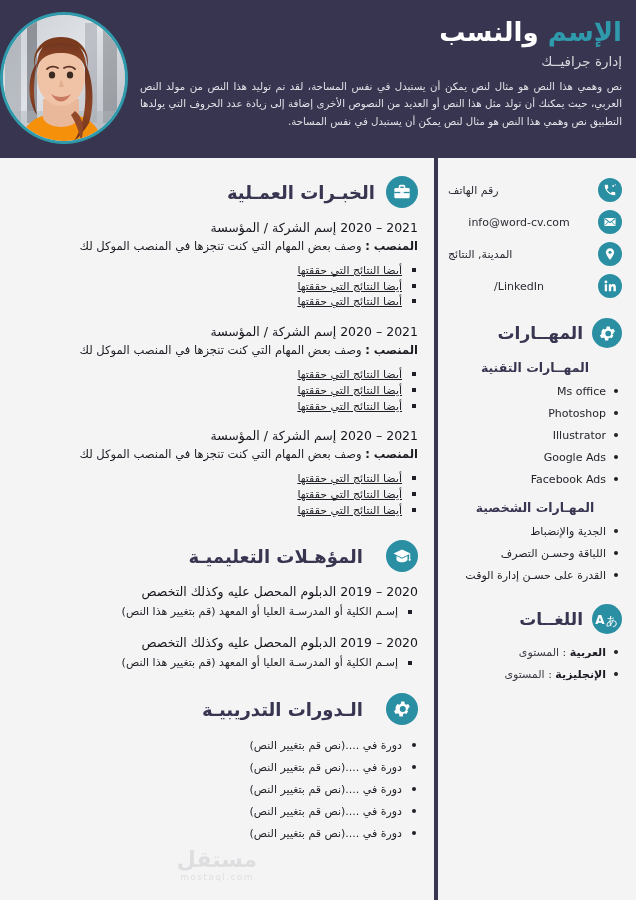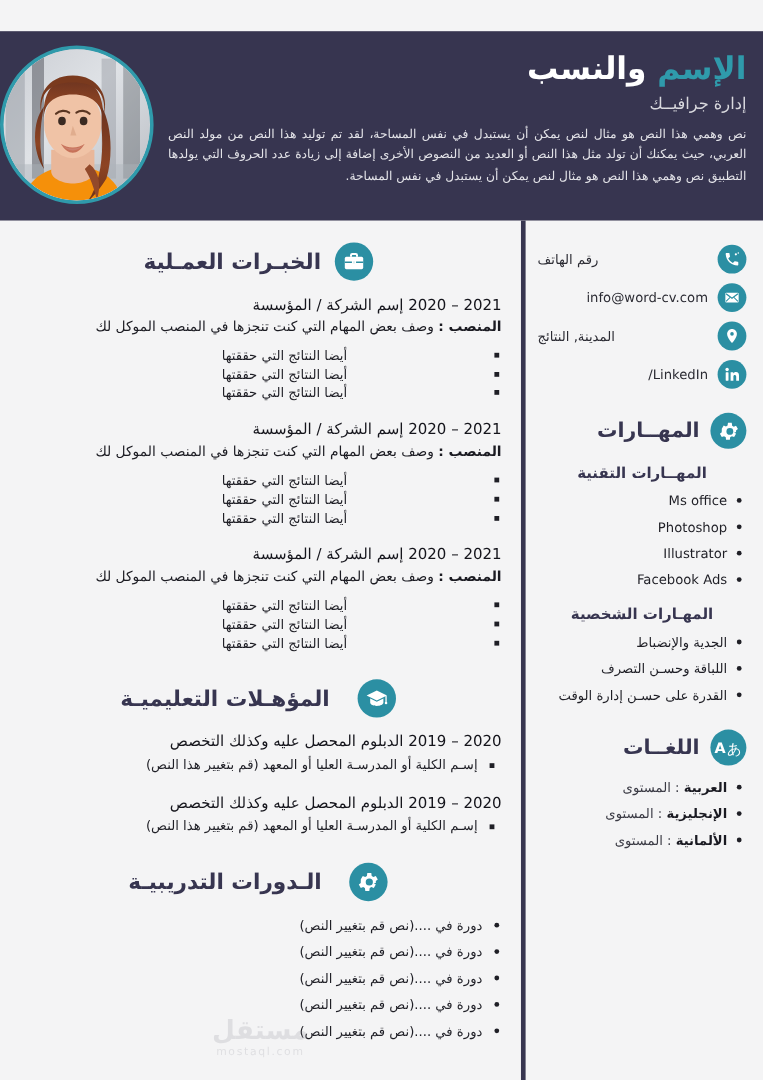--- a/index.html
+++ b/index.html
@@ -24,21 +24,20 @@
   
   .header {
     position: relative;
     height: 158px;
     background: #373550;
     flex: 0 0 158px;
     display: flex;
     flex-direction: row;
     align-items: flex-start;
     padding: 12px 14px 10px 0;
-    margin-top: 26px;
   }
 
   .header-text {
     flex: 1 1 auto;
     text-align: right;
     padding-top: 6px;
     padding-left: 10px;
     min-width: 0;
   }
 
@@ -142,21 +141,21 @@
     display: flex; align-items: center; justify-content: center;
   }
   .cicon svg { display: block; }
   .ctext {
     flex: 1 1 auto;
     font-size: 11px;
     color: #2b2b33;
     text-align: left;
     direction: rtl;
   }
-  .ctext.ltr { direction: ltr; text-align: right; }
+  .ctext.ltr { direction: ltr; text-align: center; }
 
   
   .sec-head {
     display: flex;
     flex-direction: row;
     align-items: center;
     justify-content: flex-start;
     gap: 9px;
     margin-top: 20px;
     margin-bottom: 10px;
@@ -170,21 +169,21 @@
   }
   .sec-title {
     font-size: 17px;
     font-weight: bold;
     color: #373550;
     letter-spacing: 1.5px;
     direction: rtl;
   }
 
   .main .sec-head {
-    justify-content: center;
+    justify-content: flex-start;
     gap: 11px;
     margin-top: 4px;
     margin-bottom: 12px;
   }
   .main .sec-ico { flex: 0 0 32px; width: 32px; height: 32px; }
   .main .sec-title { font-size: 18px; letter-spacing: 1.8px; }
   .main .sec-head.pushdown { margin-top: 22px; gap: 23px; }
 
   
   .sub-title {
@@ -249,22 +248,23 @@
     list-style: none;
     margin: 8px 0 0 0;
     padding: 0 0 0 60px;
   }
   ul.achv li {
     position: relative;
     font-size: 11px;
     color: #1f1f26;
     line-height: 1.42;
     padding-right: 16px;
-    text-align: center;
-    direction: rtl;
+    text-align: right;
+    direction: rtl;
+    text-decoration: underline;
   }
   ul.achv li::before {
     content: "";
     position: absolute;
     right: 2px;
     top: 5px;
     width: 4px; height: 4px;
     background: #1f1f26;
   }
 
@@ -462,20 +462,21 @@
           </svg>
         </span>
         <span class="sec-title">المهــارات</span>
       </div>
 
       <div class="sub-title">المهــارات التقنية</div>
       <ul class="side-list tech">
         <li>Ms office</li>
         <li>Photoshop</li>
         <li>Illustrator</li>
+        <li>Google Ads</li>
         <li>Facebook Ads</li>
       </ul>
 
       <div class="sub-title">المهـارات الشخصية</div>
       <ul class="side-list">
         <li>الجدية والإنضباط</li>
         <li>اللباقة وحسـن التصرف</li>
         <li>القدرة على حسـن إدارة الوقت</li>
       </ul>
 
@@ -488,23 +489,20 @@
         </span>
         <span class="sec-title">اللغــات</span>
       </div>
 
       <ul class="side-list">
         <li>
           <span class="lang-name">العربية</span><span class="lang-level"> : </span><span class="lang-level">المستوى</span>
         </li>
         <li>
           <span class="lang-name">الإنجليزية</span><span class="lang-level"> : </span><span class="lang-level">المستوى</span>
-        </li>
-        <li>
-          <span class="lang-name">الألمانية</span><span class="lang-level"> : </span><span class="lang-level">المستوى</span>
         </li>
       </ul>
 
     </aside>
 
     <div class="divider"></div>
 
     <main class="main">
 
       <div class="sec-head">

